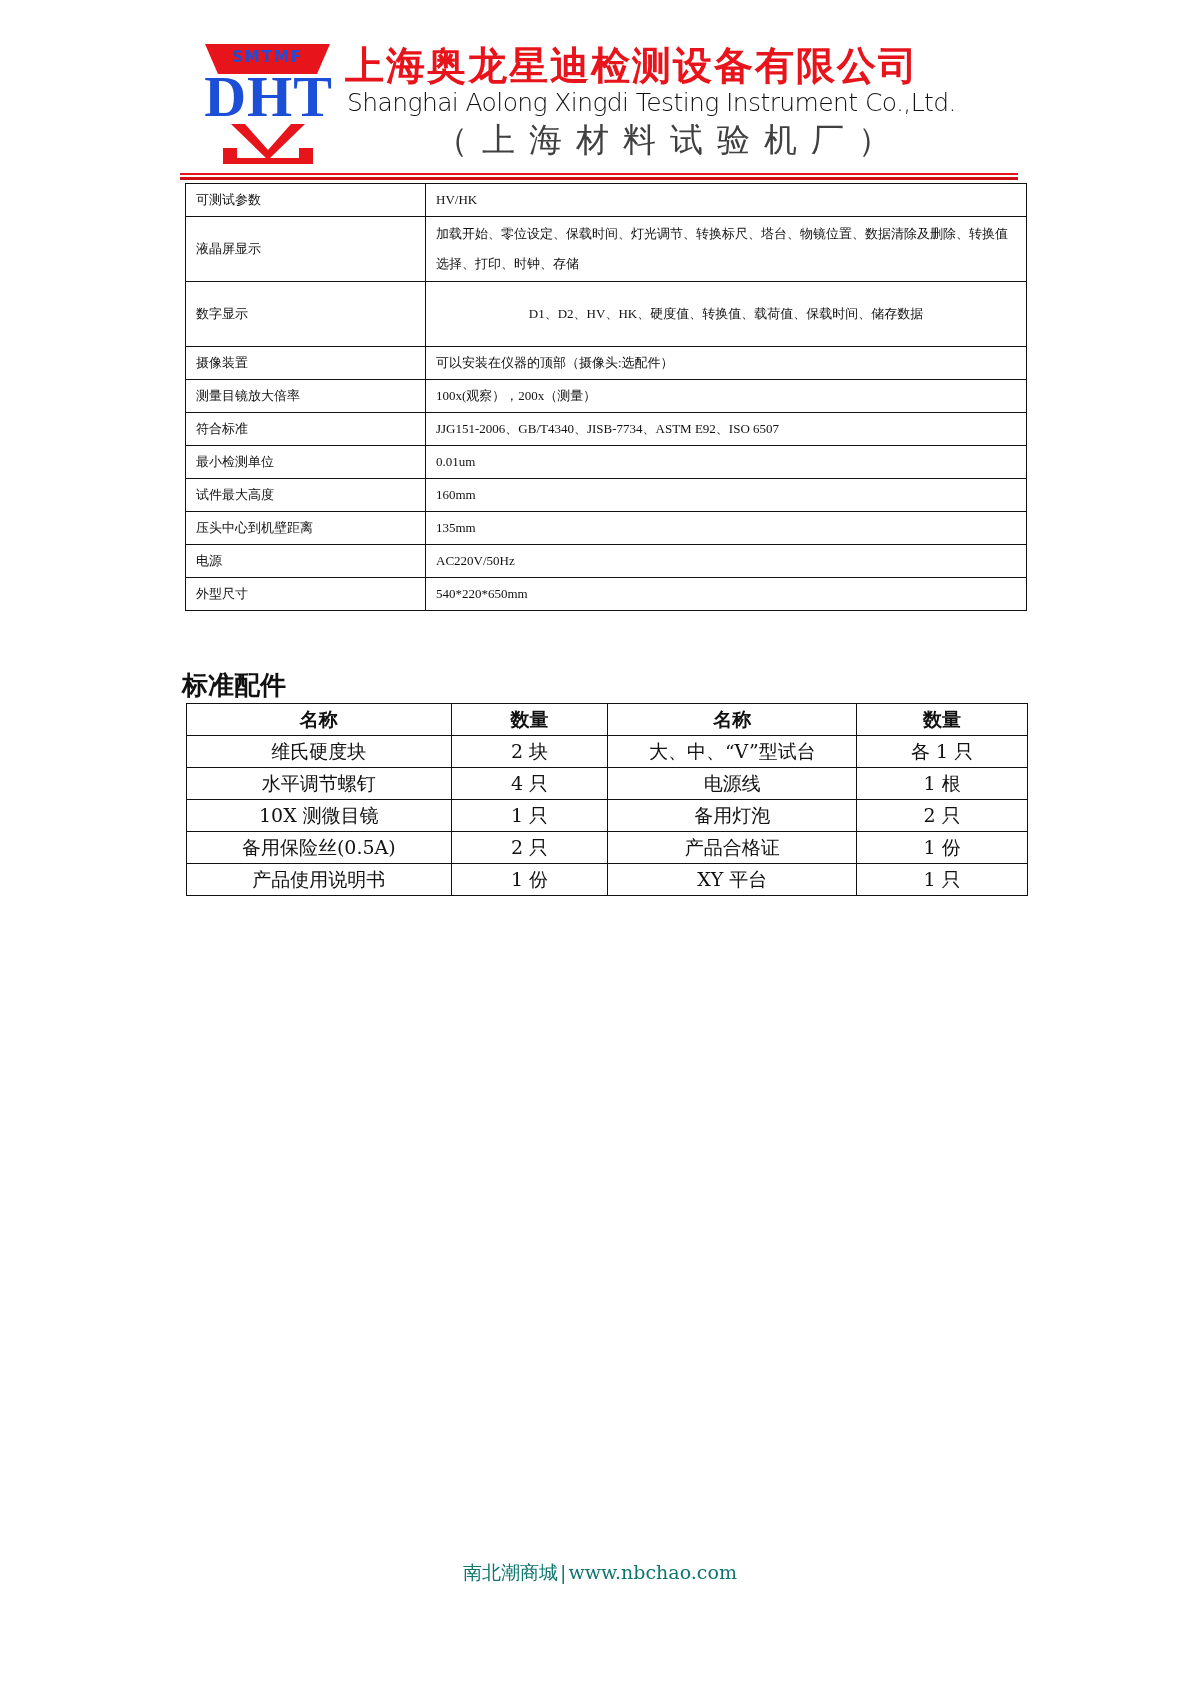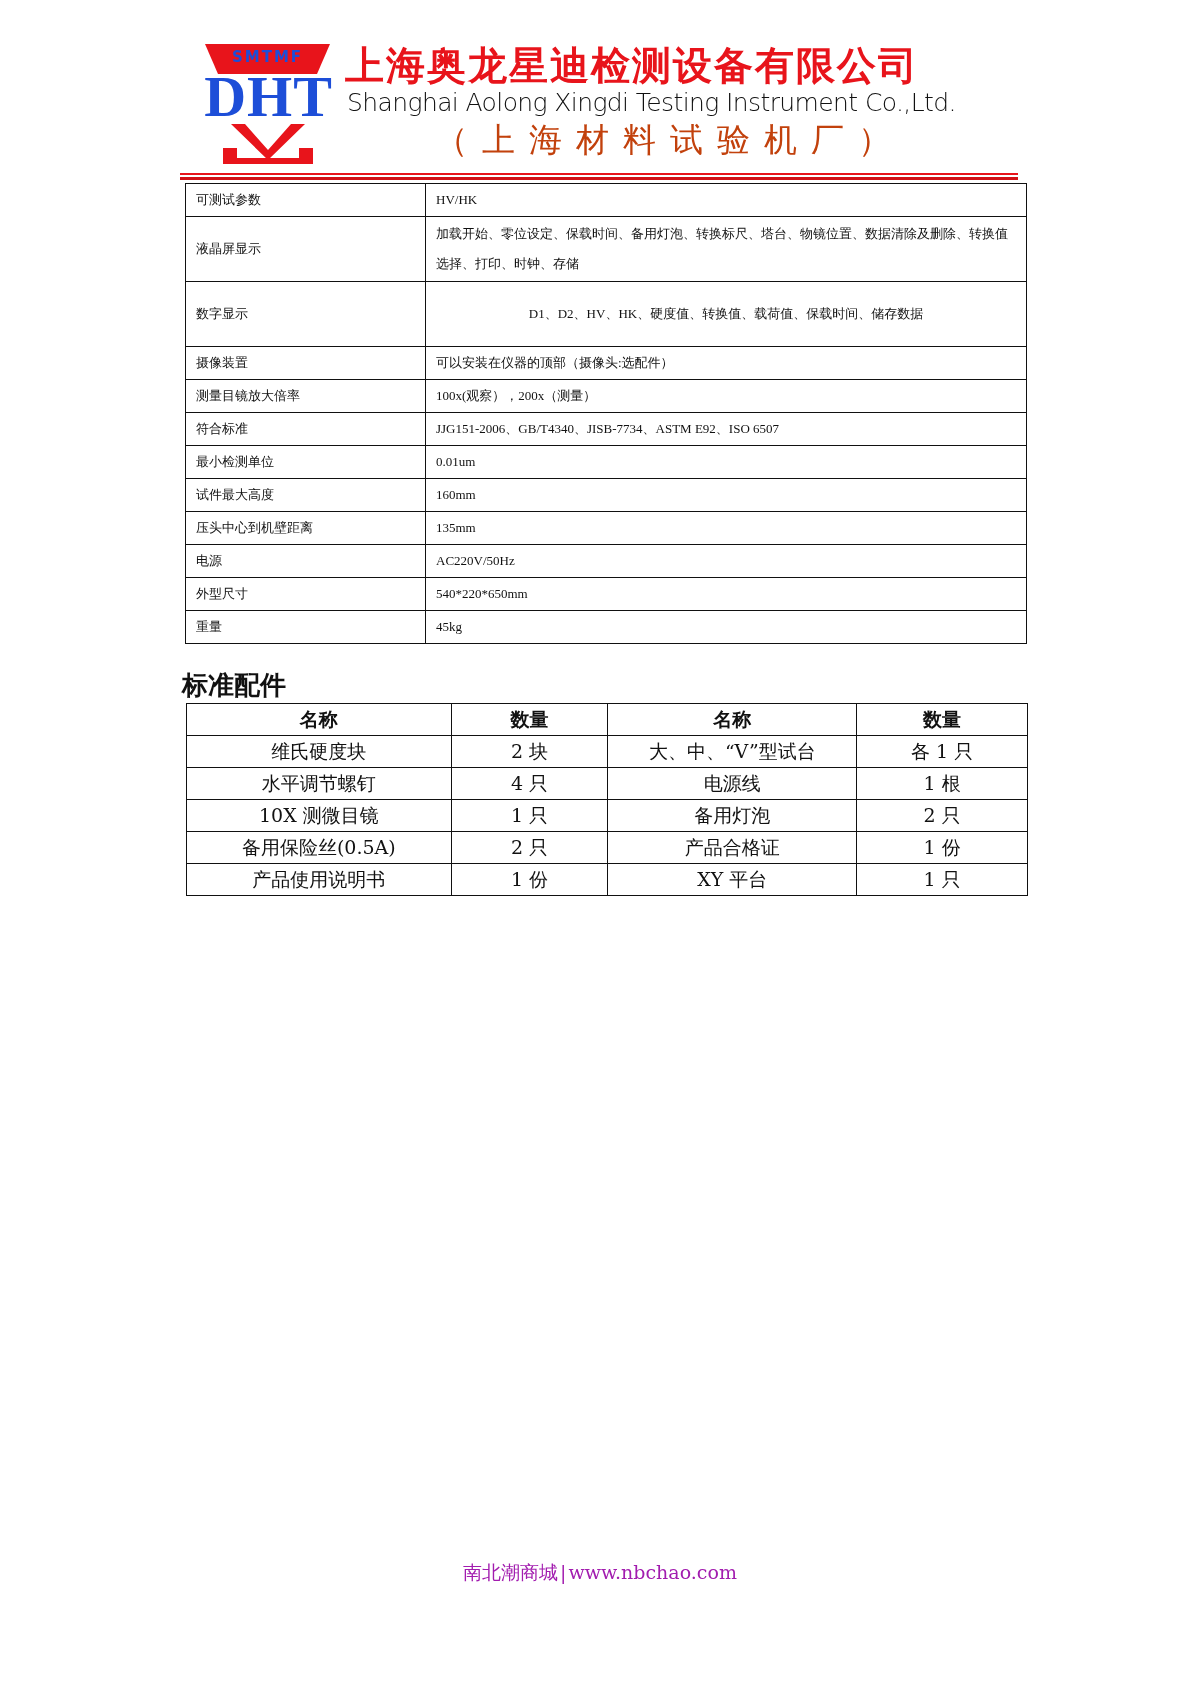--- a/index.html
+++ b/index.html
@@ -16,21 +16,21 @@
         color: #1d4ed8; font-family: "Liberation Serif", serif; font-weight: bold; font-size: 58px;
         letter-spacing: 1px; line-height: 50px; }
   .logo .arrow { position: absolute; left: 18px; top: 80px; }
 
   .company-cn { position: absolute; left: 345px; top: 44px; color: #e8141b;
         font-family: "DejaVu Sans", sans-serif; font-weight: bold; font-size: 39px; letter-spacing: 2px;
         line-height: 44px; white-space: nowrap; }
   .company-en { position: absolute; left: 347px; top: 88px; color: #111;
         font-family: "DejaVu Sans", sans-serif; font-weight: 200; font-size: 25px; letter-spacing: -0.6px;
         line-height: 30px; white-space: nowrap; }
-  .company-sub { position: absolute; left: 435px; top: 118px; color: #c2410c;
+  .company-sub { position: absolute; left: 435px; top: 118px; color: #404040;
         font-family: "DejaVu Sans", sans-serif; font-size: 33px; letter-spacing: 14px;
         line-height: 44px; white-space: nowrap; }
 
   .rule { position: absolute; left: 180px; width: 838px; background: #e8141b; }
   .rule.r1 { top: 173px; height: 2px; }
   .rule.r2 { top: 177px; height: 3px; background: #d11016; }
 
   
   table { border-collapse: collapse; position: absolute; }
   .spec { left: 185px; top: 183px; width: 842px; }
@@ -46,21 +46,21 @@
         font-weight: bold; font-size: 26px; line-height: 34px; }
 
   .acc { left: 186px; top: 703px; width: 842px; }
   .acc td, .acc th { border: 1.5px solid #111; text-align: center; font-size: 19px; height: 31px;
         padding: 0 4px; font-family: "DejaVu Serif", serif; }
   .acc th { font-family: "DejaVu Sans", sans-serif; font-weight: bold; }
   .acc col.c1 { width: 265px; } .acc col.c2 { width: 157px; }
   .acc col.c3 { width: 249px; } .acc col.c4 { width: 171px; }
 
   .footer { position: absolute; left: 0; width: 1200px; top: 1560px; text-align: center;
-        color: #a21caf; font-size: 19px; font-family: "DejaVu Serif", serif; }
+        color: #0f766e; font-size: 19px; font-family: "DejaVu Serif", serif; }
   .footer .sep { margin: 0 2px; }
 </style>
 </head>
 <body>
 
 <div class="logo">
   <svg class="band" width="125" height="30" viewBox="0 0 125 30">
     <polygon points="0,0 125,0 112,30 13,30" fill="#e8141b"></polygon>
   </svg>
   <div class="band-text">SMTMF</div>
@@ -81,21 +81,21 @@
 <div class="rule r2"></div>
 
 <table class="spec">
   <tbody>
       <tr class="h1">
     <td class="k">可测试参数</td>
     <td class="v">HV/HK</td>
   </tr>
   <tr class="h2">
     <td class="k">液晶屏显示</td>
-    <td class="v">加载开始、零位设定、保载时间、备用灯泡、转换标尺、塔台、物镜位置、数据清除及删除、转换值选择、打印、时钟、存储</td>
+    <td class="v">加载开始、零位设定、保载时间、灯光调节、转换标尺、塔台、物镜位置、数据清除及删除、转换值选择、打印、时钟、存储</td>
   </tr>
   <tr class="h2">
     <td class="k">数字显示</td>
     <td class="v center" style="text-align:justify;text-align-last:center;">D1、D2、HV、HK、硬度值、转换值、载荷值、保载时间、储存数据</td>
   </tr>
   <tr class="h1">
     <td class="k">摄像装置</td>
     <td class="v">可以安装在仪器的顶部（摄像头:选配件）</td>
   </tr>
   <tr class="h1">
@@ -118,24 +118,20 @@
     <td class="k">压头中心到机壁距离</td>
     <td class="v">135mm</td>
   </tr>
   <tr class="h1">
     <td class="k">电源</td>
     <td class="v">AC220V/50Hz</td>
   </tr>
   <tr class="h1">
     <td class="k">外型尺寸</td>
     <td class="v">540*220*650mm</td>
-  </tr>
-  <tr class="h1">
-    <td class="k">重量</td>
-    <td class="v">45kg</td>
   </tr>
 </tbody>
   </table>
 
 <div class="acc-title">标准配件</div>
 
 <table class="acc">
   <colgroup>
       <col class="c1">
       <col class="c2">

